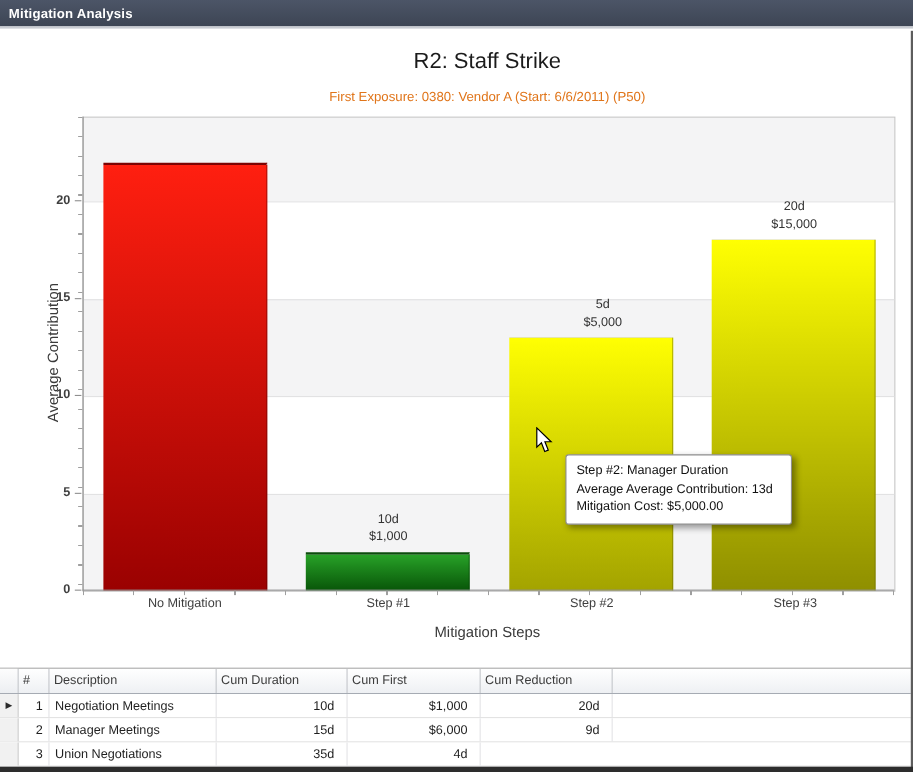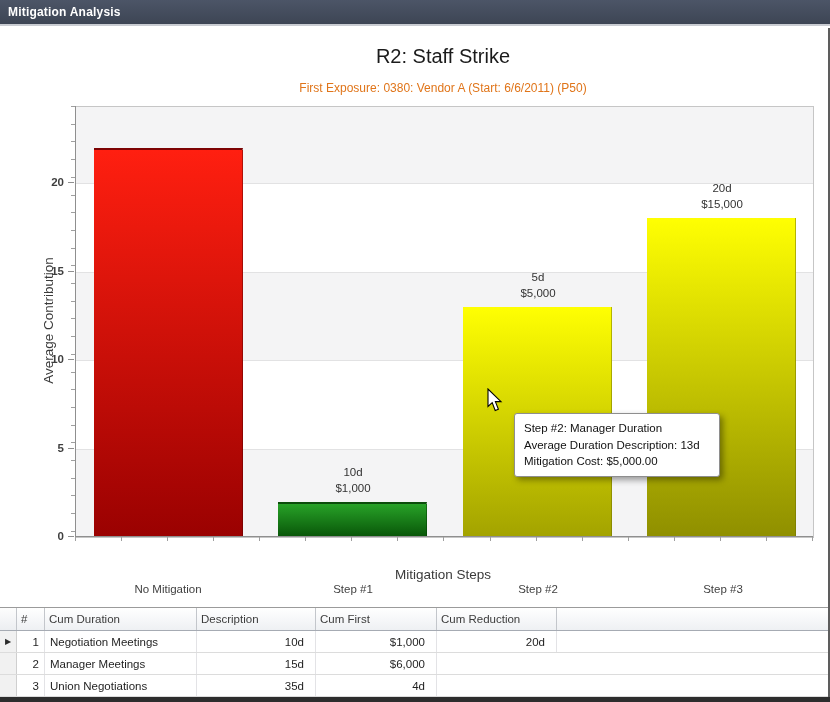--- a/index.html
+++ b/index.html
@@ -34,37 +34,37 @@
   .axis-left{position:absolute;left:75px;top:106px;width:1px;height:431px;background:#8f8f8f;}
   .axis-bottom{position:absolute;left:75px;top:536px;width:738px;height:1px;background:#8f8f8f;}
   
   .bar{position:absolute;bottom:0;width:149px;box-sizing:border-box;}
   .bar.b0{left:18px;border-top:2px solid #7d0303;border-right:1px solid rgba(90,0,0,.45);}
   .bar.b1{left:202px;border-top:2px solid #0c4d0c;border-right:1px solid rgba(0,60,0,.5);}
   .bar.b2{left:387px;border-right:1px solid rgba(110,110,0,.5);}
   .bar.b3{left:571px;border-right:1px solid rgba(110,110,0,.5);}
   .ann{position:absolute;width:150px;text-align:center;font-size:11.5px;color:#333;
     line-height:16px;}
-  .ann.a1{left:202px}.ann.a2{left:387px}.ann.a3{left:571px}
+  .ann.a1{left:202px}.ann.a2{left:397px}.ann.a3{left:571px}
   
   .y-axis{position:absolute;left:40px;top:106px;width:34px;height:431px;font-weight:bold;}
   .y-axis .lab{position:absolute;right:10px;width:24px;text-align:right;
     font-size:11.5px;color:#3f3f3f;line-height:16px;}
   .yl0{top:68px}.yl1{top:157px}.yl2{top:245px}.yl3{top:334px}.yl4{top:422px}
   .y-axis .tick{position:absolute;right:0;width:6px;height:1px;background:#8f8f8f;}
   .yt0{top:76px}.yt1{top:165px}.yt2{top:253px}.yt3{top:342px}.yt4{top:430px}
   .y-minor{position:absolute;left:71px;top:106px;width:4px;height:430px;
     background:repeating-linear-gradient(to bottom,#9f9f9f 0,#9f9f9f 1px,transparent 1px,transparent 17.7px);}
   .x-minor{position:absolute;left:75px;top:537px;width:738px;height:4px;
     background:repeating-linear-gradient(to right,#9f9f9f 0,#9f9f9f 1px,transparent 1px,transparent 46.06px);}
   .y-title{position:absolute;left:-62px;top:313px;width:220px;text-align:center;
     transform:rotate(-90deg);font-size:13.5px;color:#3a3a3a;white-space:nowrap;}
   
   .x-lab{position:absolute;top:543px;width:160px;text-align:center;
-    font-size:11.5px;color:#3f3f3f;margin-top:40px;}
+    font-size:11.5px;color:#3f3f3f;}
   .xl0{left:88px}.xl1{left:273px}.xl2{left:458px}.xl3{left:643px}
   .x-title{position:absolute;left:0;top:567px;width:886px;text-align:center;
     font-size:13.5px;color:#3a3a3a;}
   
   .tooltip{position:absolute;left:514px;top:413px;width:186px;
     background:#fff;border:1px solid #8e8e8e;border-radius:3px;
     box-shadow:3px 3px 6px rgba(0,0,0,.38);padding:6px 9px;
     font-size:11.5px;color:#111;line-height:16.5px;white-space:nowrap;}
   
   .cursor{position:absolute;left:487px;top:388px;width:17px;height:25px;}
@@ -144,34 +144,34 @@
   <div class="x-minor"></div>
 
   <div class="x-lab xl0">No Mitigation</div>
   <div class="x-lab xl1">Step #1</div>
   <div class="x-lab xl2">Step #2</div>
   <div class="x-lab xl3">Step #3</div>
   <div class="x-title">Mitigation Steps</div>
 
   <div class="tooltip">
     <div>Step #2: Manager Duration</div>
-    <div>Average Duration Description: 13d</div>
+    <div>Average Average Contribution: 13d</div>
     <div>Mitigation Cost: $5,000.00</div>
   </div>
 
   <svg class="cursor" viewBox="0 0 17 25">
     <path d="M1,1 L1,18.5 L5.2,14.6 L8.2,22.5 L11.4,21.2 L8.4,13.6 L14,13.6 Z" fill="#ffffff" stroke="#000000" stroke-width="1.1"></path>
   </svg>
 
   <div class="grid">
     <div class="grow hrow">
       <div class="hcell sel"></div>
       <div class="hcell">#</div>
+      <div class="hcell">Description</div>
       <div class="hcell">Cum Duration</div>
-      <div class="hcell">Description</div>
       <div class="hcell">Cum First</div>
       <div class="hcell">Cum Reduction</div>
       <div class="hcell fill"></div>
     </div>
 
     <div class="grow drow">
       <div class="cell selcol">▶</div>
       <div class="cell num">1</div>
       <div class="cell">Negotiation Meetings</div>
       <div class="cell rnum">10d</div>
@@ -179,20 +179,21 @@
       <div class="cell rnum">20d</div>
       <div class="cell fill"></div>
     </div>
 
     <div class="grow drow">
       <div class="cell selcol"></div>
       <div class="cell num">2</div>
       <div class="cell">Manager Meetings</div>
       <div class="cell rnum">15d</div>
       <div class="cell rnum">$6,000</div>
+      <div class="cell rnum">9d</div>
       <div class="cell fill"></div>
     </div>
 
     <div class="grow drow">
       <div class="cell selcol"></div>
       <div class="cell num">3</div>
       <div class="cell">Union Negotiations</div>
       <div class="cell rnum">35d</div>
       <div class="cell rnum">4d</div>
       <div class="cell fill"></div>

